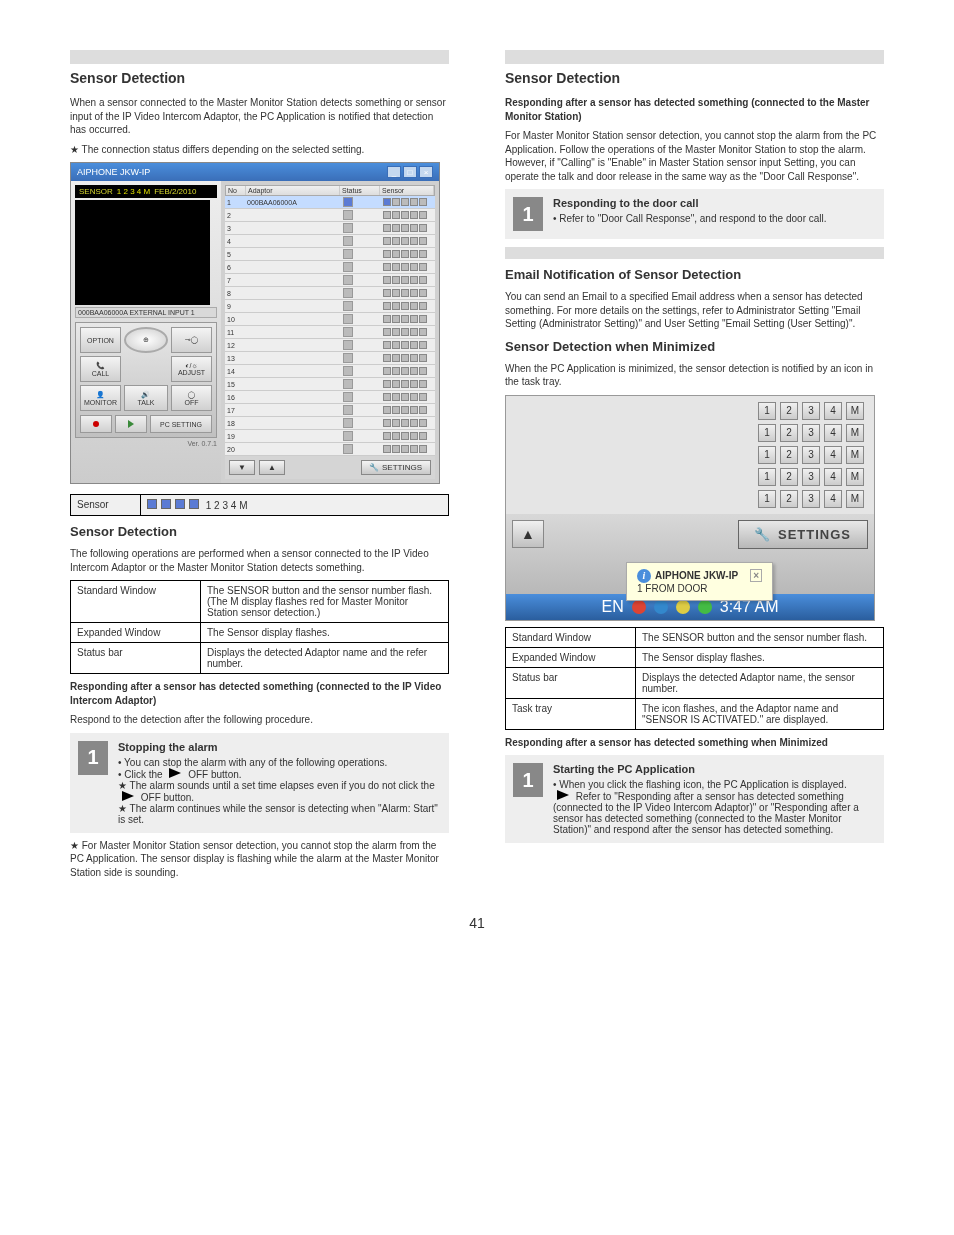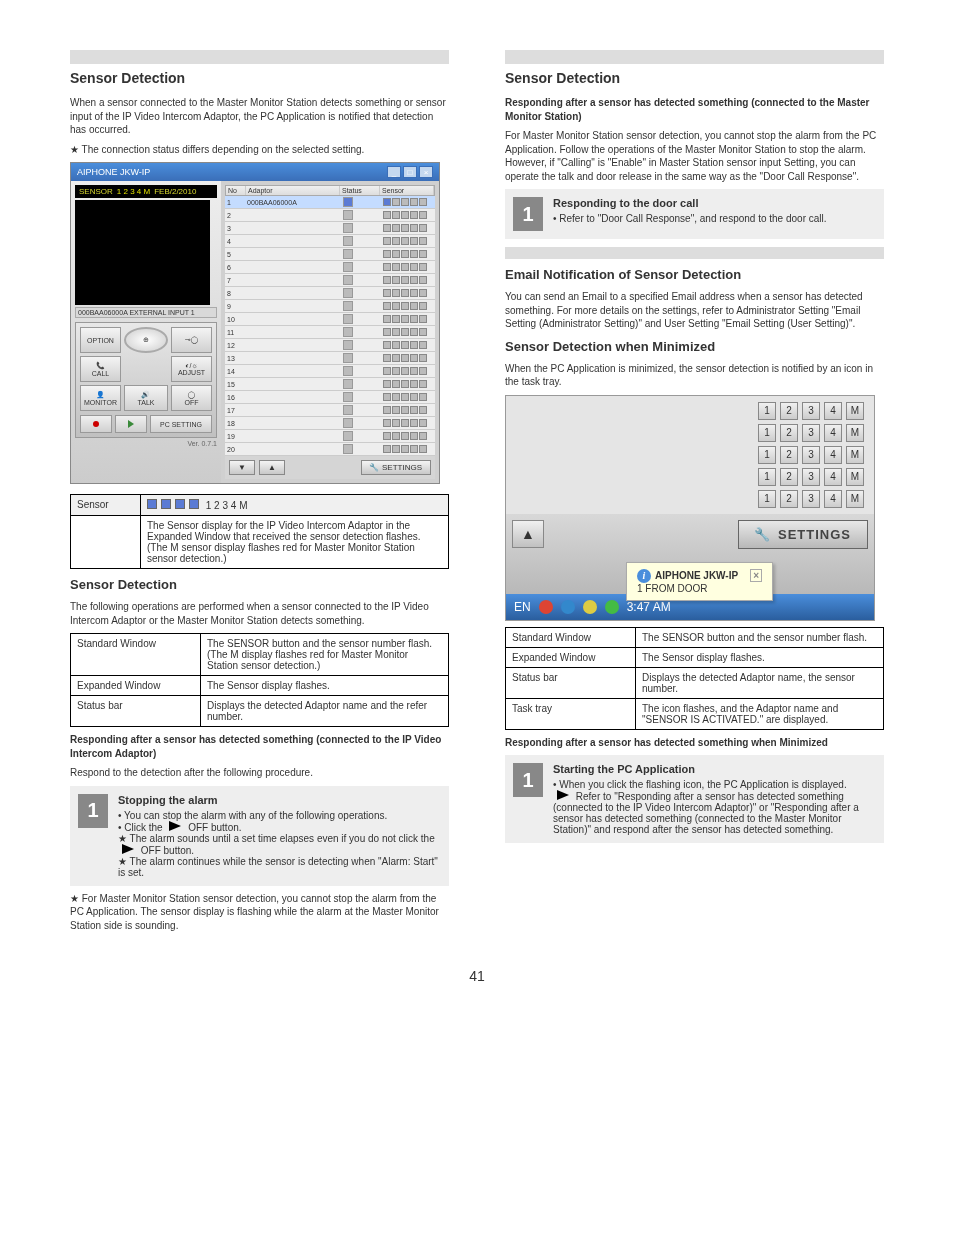--- a/index.html
+++ b/index.html
@@ -183,22 +183,22 @@
   }
   .balloon .info-i {
     width:14px;height:14px;border-radius:50%;background:#4a8edc;color:#fff;
     display:inline-flex;align-items:center;justify-content:center;font-style:italic;font-family:serif;
   }
   .balloon .close {
     float:right; margin-left:8px; color:#888; border:1px solid #aaa; padding:0 2px;
   }
   .taskbar {
     height:26px; background:linear-gradient(#4a8edc,#2a5e9e);
-    display:flex;justify-content:flex-start;align-items:center;padding:0 8px;
-    color:#fff;font-size:12px; gap:8px;
+    display:flex;justify-content:center;align-items:center;padding:0 8px;
+    color:#fff;font-size:16px; gap:8px;
   }
   .tray-ico { width:14px;height:14px; border-radius:50%; }
   .tray-red { background:#d43; }
   .tray-yel { background:#dc4; }
   .tray-blu { background:#38c; }
   .tray-grn { background:#4b4; }
 
   
   .step-row { display:flex; align-items:flex-start; gap:10px; background:#eee; padding:8px; }
   .step-num {
@@ -553,24 +553,20 @@
 
       <table class="doc">
         <tbody>
             <tr>
           <th style="width:70px">Sensor</th>
           <th class="small-icons">
             <span class="sq"></span><span class="sq"></span><span class="sq"></span><span class="sq"></span>
             <span id="sensor-header-vals">1 2 3 4 M</span>
           </th>
         </tr>
-        <tr>
-          <td></td>
-          <td>The Sensor display for the IP Video Intercom Adaptor in the Expanded Window that received the sensor detection flashes. (The M sensor display flashes red for Master Monitor Station sensor detection.)</td>
-        </tr>
       </tbody>
         </table>
 
       <h2 class="bold">Sensor Detection</h2>
       <p>The following operations are performed when a sensor connected to the IP Video Intercom Adaptor or the Master Monitor Station detects something.</p>
 
       <table class="doc" id="op-table">
           <tbody>
             <tr>
               <td style="width:130px">Standard Window</td>

